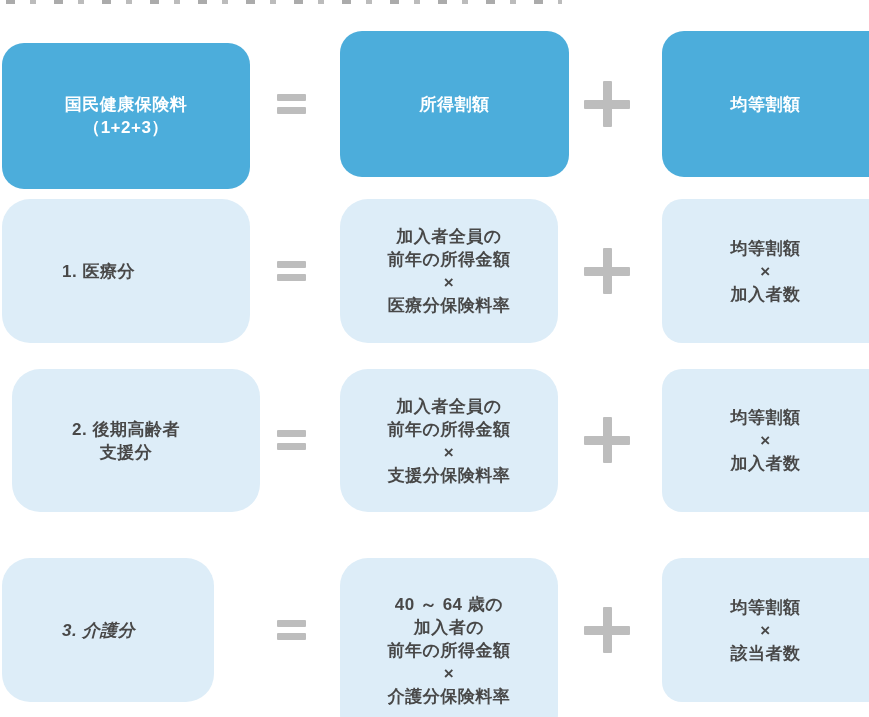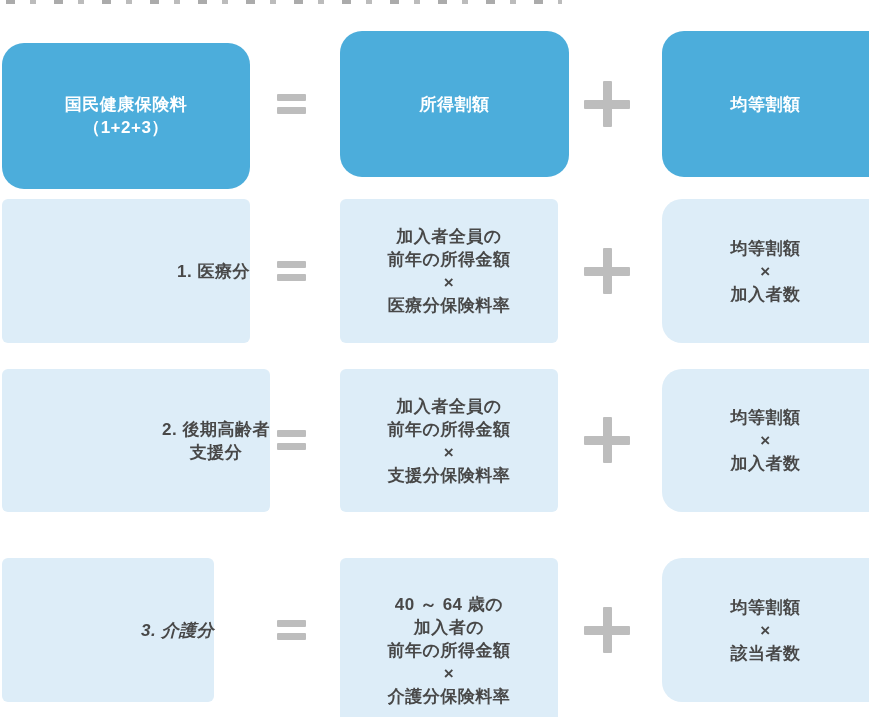--- a/index.html
+++ b/index.html
@@ -24,24 +24,24 @@
     opacity: 0.75;
   }
   .box {
     position: absolute;
     display: flex;
     align-items: center;
     justify-content: center;
     box-sizing: border-box;
   }
   .box.dark  { background: #4caddb; border-radius: 22px; }
-  .box.light { background: #ddedf8; border-radius: 6px; }
+  .box.light { background: #ddedf8; border-radius: 28px; }
   .box.edge-right { border-radius: 22px 0 0 22px; }
   .box.edge-right.light { border-radius: 20px 0 0 20px; }
-  .box.left-align { justify-content: flex-end; }
+  .box.left-align { justify-content: flex-start; padding-left: 60px; }
   .box-text {
     white-space: pre-line;
     text-align: center;
     font-weight: bold;
     font-size: 17px;
     line-height: 23px;
     letter-spacing: 0.5px;
     color: #484848;
   }
   .box.dark .box-text { color: #ffffff; }
@@ -103,21 +103,21 @@
 ×
 医療分保険料率</div>
   </div>
   <div class="op-plus" style="top:248px;" aria-label="+"></div>
   <div class="box light edge-right" style="left:662px; top:199px; width:207px; height:144px;">
     <div class="box-text">均等割額
 ×
 加入者数</div>
   </div>
 
-  <div class="box light left-align" style="left:2px; top:369px; width:268px; height:143px;">
+  <div class="box light left-align" style="left:12px; top:369px; width:248px; height:143px;">
     <div class="box-text">2. 後期高齢者
 支援分</div>
   </div>
   <div class="op-eq" style="top:430px;" aria-label="=">
     <div class="bar"></div>
     <div class="bar"></div>
   </div>
   <div class="box light" style="left:340px; top:369px; width:218px; height:143px;">
     <div class="box-text">加入者全員の
 前年の所得金額

